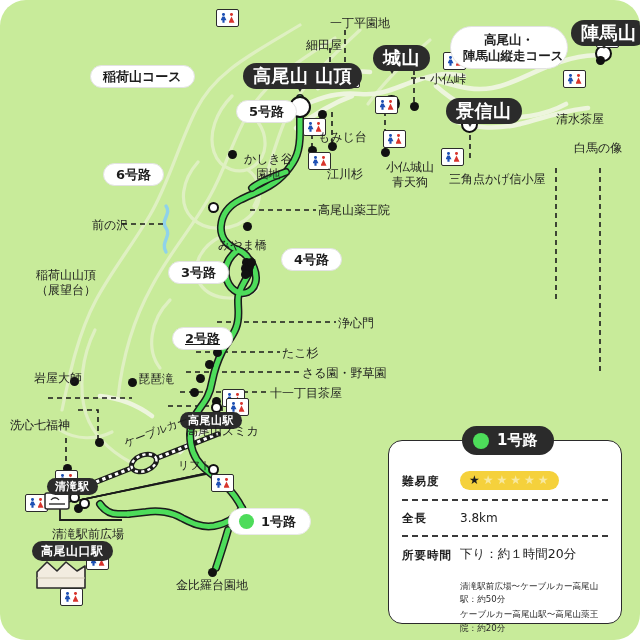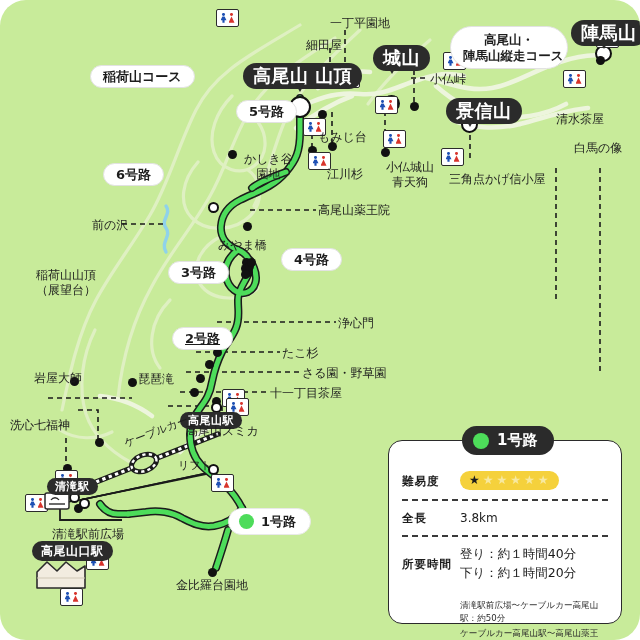--- a/index.html
+++ b/index.html
@@ -400,21 +400,20 @@
     </div>
     <div class="dash-sep"></div>
     <div class="crow">
       <div class="ckey">全長</div>
       <div class="cval">3.8km</div>
     </div>
     <div class="dash-sep"></div>
     <div class="crow">
       <div class="ckey">所要時間</div>
       <div class="cval big">
-        <div>登り：約１時間40分</div>
         <div>下り：約１時間20分</div>
       </div>
     </div>
     <div class="cnote">清滝駅前広場〜ケーブルカー高尾山駅：約50分</div>
     <div class="cnote" style="margin-top:2px;">ケーブルカー高尾山駅〜高尾山薬王院：約20分</div>
   </div>
 
   <div id="card-badge">
     <span class="gdot"></span>
     <span>1号路</span>

